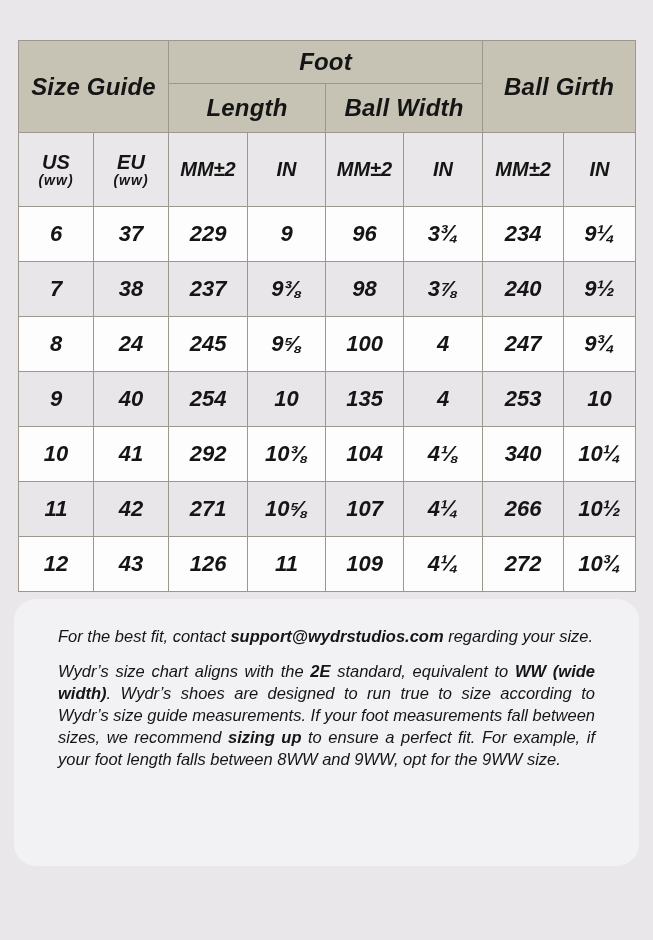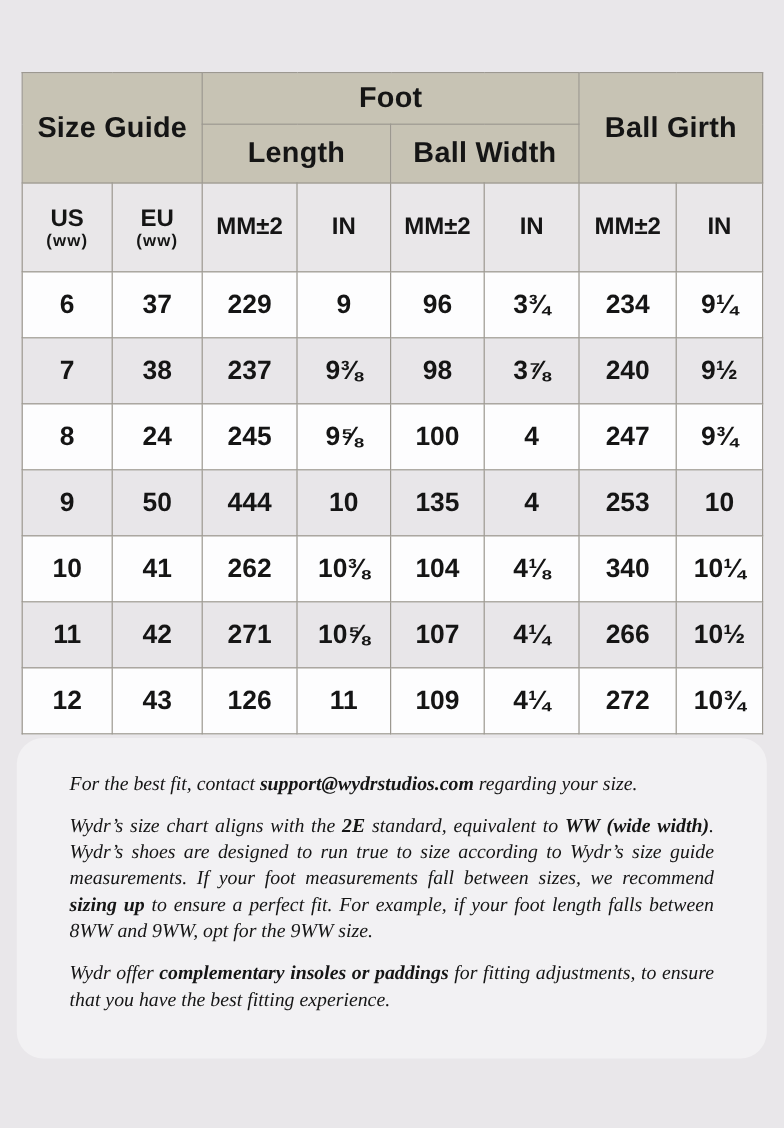--- a/index.html
+++ b/index.html
@@ -13,24 +13,25 @@
     background: var(--page-bg, #e9e7ea);
     font-family: "Liberation Sans", "DejaVu Sans", sans-serif;
     color: var(--text, #151515);
     overflow: hidden;
   }
 
   
   table.size-table {
     position: absolute;
     left: 18px;
-    top: 60px;
+    top: 40px;
     width: 617px;
     border-collapse: collapse;
     table-layout: fixed;
+    font-style: italic;
   }
   .size-table th, .size-table td {
     border: 1px solid var(--border, #9c9890);
     text-align: center;
     vertical-align: middle;
     padding: 0;
     font-weight: bold;
     color: var(--text, #151515);
   }
   .size-table tr.group-row-1 th { height: 42px; }
@@ -54,32 +55,31 @@
     background: var(--row-white, #fdfdfe);
   }
   .size-table tbody tr:nth-child(even) td {
     background: var(--row-stripe, #e8e6e9);
   }
 
   
   .notes-box {
     position: absolute;
     left: 14px;
-    top: 615px;
+    top: 599px;
     width: 625px;
     min-height: 267px;
     box-sizing: border-box;
     background: var(--box-bg, #f2f1f3);
     border-radius: 22px;
     padding: 27px 44px 18px 44px;
     font-style: italic;
     font-size: 16.5px;
     line-height: 1.33;
     text-align: justify;
-    font-family: Liberation Serif, serif;
   }
   .notes-box p {
     margin: 0 0 13px 0;
   }
   .notes-box b { font-weight: bold; }
 </style>
 </head>
 <body>
 
 <table class="size-table">
@@ -158,32 +158,32 @@
         <td>24</td>
         <td>245</td>
         <td>9⅝</td>
         <td>100</td>
         <td>4</td>
         <td>247</td>
         <td>9¾</td>
       </tr>
       <tr>
         <td>9</td>
-        <td>50</td>
-        <td>444</td>
+        <td>40</td>
+        <td>254</td>
         <td>10</td>
         <td>135</td>
         <td>4</td>
         <td>253</td>
         <td>10</td>
       </tr>
       <tr>
         <td>10</td>
         <td>41</td>
-        <td>262</td>
+        <td>292</td>
         <td>10⅜</td>
         <td>104</td>
         <td>4⅛</td>
         <td>340</td>
         <td>10¼</td>
       </tr>
       <tr>
         <td>11</td>
         <td>42</td>
         <td>271</td>
@@ -202,14 +202,13 @@
         <td>4¼</td>
         <td>272</td>
         <td>10¾</td>
       </tr>
     </tbody>
 </table>
 
 <div class="notes-box" id="notes-box">
     <p>For the best fit, contact <b>support@wydrstudios.com</b> regarding your size.</p>
     <p>Wydr’s size chart aligns with the <b>2E</b> standard, equivalent to <b>WW (wide width)</b>. Wydr’s shoes are designed to run true to size according to Wydr’s size guide measurements. If your foot measurements fall between sizes, we recommend <b>sizing up</b> to ensure a perfect fit. For example, if your foot length falls between 8WW and 9WW, opt for the 9WW size.</p>
-    <p>Wydr offer <b>complementary insoles or paddings</b> for fitting adjustments, to ensure that you have the best fitting experience.</p>
   </div>
 
 </body></html>

